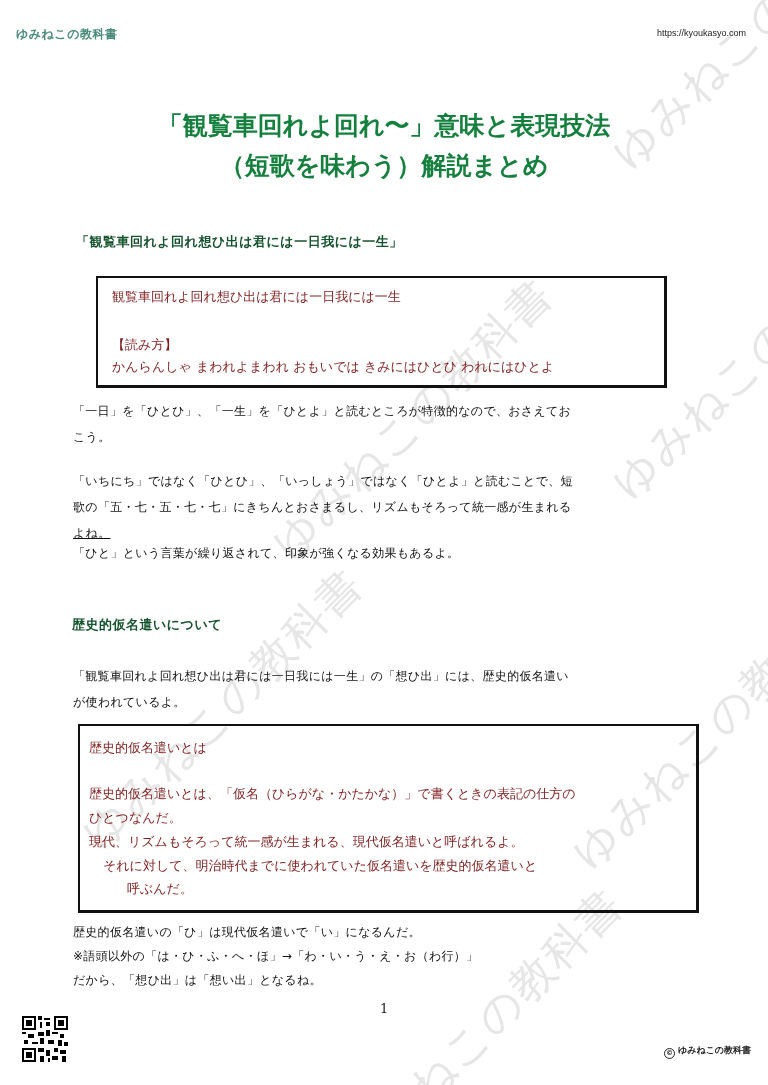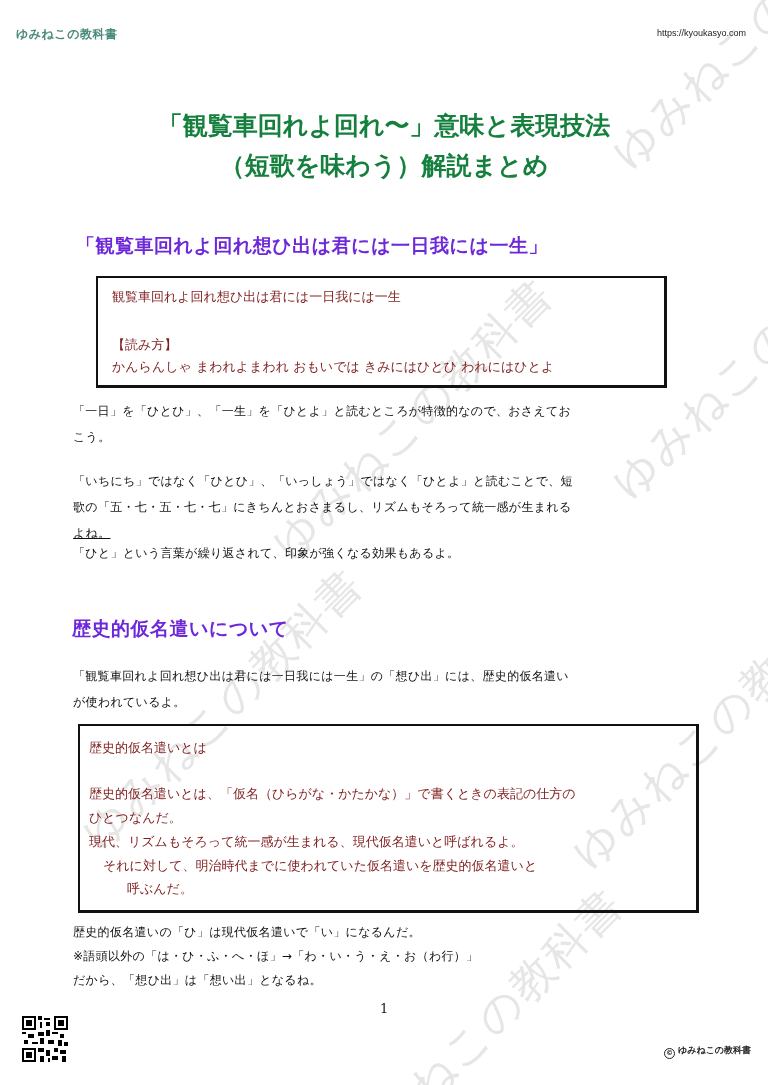--- a/index.html
+++ b/index.html
@@ -9,21 +9,21 @@
   .watermark-layer { position: absolute; left: 0; top: 0; width: 768px; height: 1085px; pointer-events: none; overflow: hidden; z-index: 0; }
   .wm { position: absolute; font-family: "DejaVu Sans", sans-serif; font-size: 44px; color: #e6e6e6; white-space: nowrap; transform: rotate(-45deg); transform-origin: left top; letter-spacing: 2px; }
 
   .content { position: absolute; left: 0; top: 0; width: 768px; height: 1085px; z-index: 1; }
 
   .header-logo { position: absolute; left: 16px; top: 26px; font-size: 12px; font-weight: bold; color: #4a8a7a; letter-spacing: 0.5px; }
   .header-url { position: absolute; right: 22px; top: 28px; font-family: "Liberation Sans", sans-serif; font-size: 9px; color: #222; padding-left: 12px; }
 
   .title { position: absolute; left: 0; top: 106px; width: 768px; text-align: center; font-family: "DejaVu Sans", sans-serif; font-weight: bold; font-size: 25px; line-height: 40px; color: #15803d; }
 
-  .section-heading { position: absolute; font-weight: bold; font-size: 19px; color: #6d28d9; letter-spacing: 0.5px; }
+  .section-heading { position: absolute; font-weight: bold; font-size: 13px; color: #14532d; letter-spacing: 0.5px; }
   .h1 { left: 76px; top: 233px; }
   .h2 { left: 72px; top: 616px; }
 
   .box { position: absolute; border: 2px solid #111; border-right-width: 3px; border-bottom-width: 3px; background: transparent; }
   .box1 { left: 96px; top: 276px; width: 571px; height: 112px; }
   .box2 { left: 78px; top: 724px; width: 621px; height: 189px; }
 
   .boxtext { position: absolute; font-size: 13px; line-height: 24px; color: #7f1d1d; white-space: nowrap; }
 
   .para { position: absolute; font-size: 12px; line-height: 26px; color: #111; white-space: nowrap; letter-spacing: 0.3px; }

